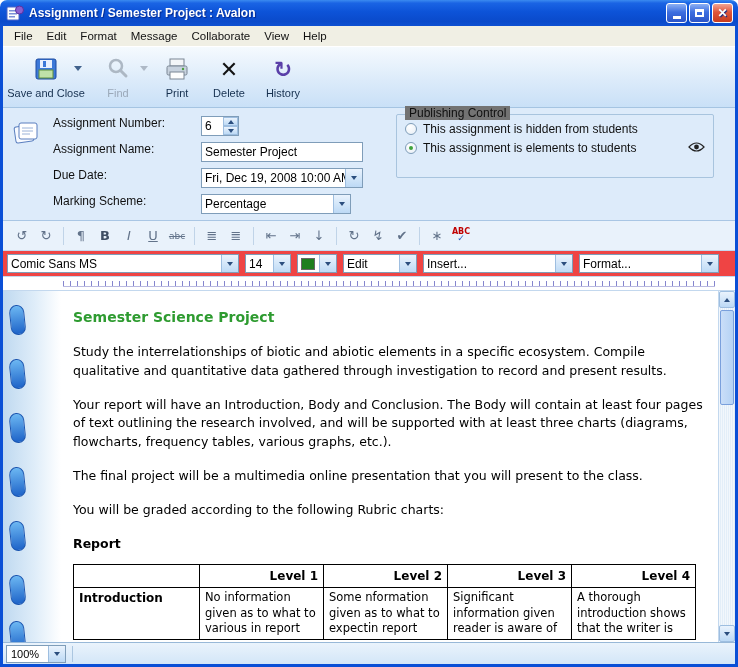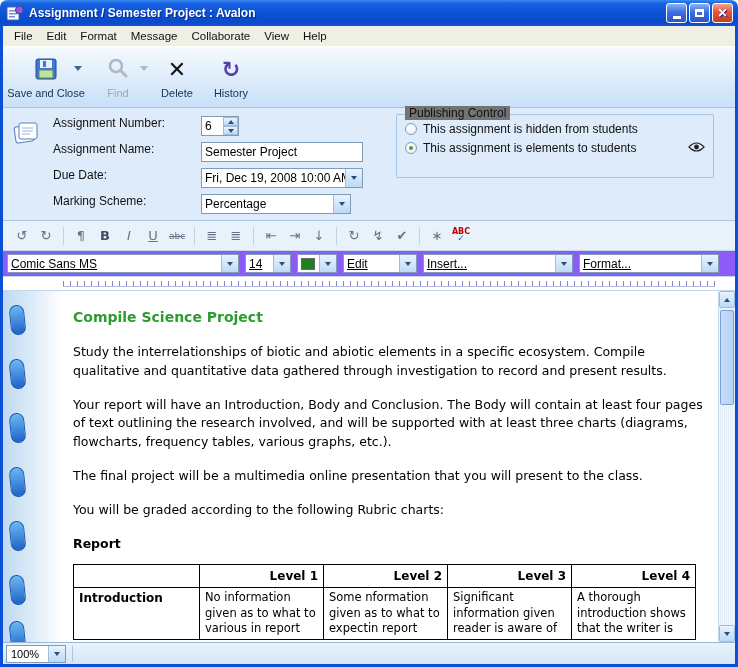--- a/index.html
+++ b/index.html
@@ -79,21 +79,21 @@
   .fbtn { width:22px; height:21px; border:1px solid transparent; border-radius:2px; display:flex; align-items:center; justify-content:center; font-size:13px; color:#62738A; font-family:"DejaVu Sans", sans-serif; }
   .fbtn.bold { font-weight:bold; color:#3E4E64; }
   .fbtn.italic { font-style:italic; }
   .fbtn.under { text-decoration:underline; }
   .fbtn.strike { font-size:9px; text-decoration:line-through; }
   .fsep { width:1px; height:18px; background:#C0D4E8; margin:0 4px; }
   .spellwrap { display:flex; flex-direction:column; align-items:center; line-height:1; }
   .spell-abc { color:#C00000; font-size:8px; font-weight:bold; }
   .spell-chk { color:#2A5FBF; font-size:9px; margin-top:-2px; }
 
-  .fmtrow2 { flex:0 0 26px; background:#8b5cf6; border-bottom:1px solid #C3D8EE; display:flex; align-items:center; padding-left:4px; gap:6px;text-decoration:underline; }
+  .fmtrow2 { flex:0 0 26px; background:#ef4444; border-bottom:1px solid #C3D8EE; display:flex; align-items:center; padding-left:4px; gap:6px; }
   .fmtrow2 .tbox { height:19px; }
   .swatch { width:14px; height:12px; border:1px solid #666; }
 
   
   .ruler { flex:0 0 14px; background:#fff; border-bottom:1px solid #C3D8EE; position:relative; }
   .ruler-ticks {
     position:absolute; left:60px; right:20px; top:4px; height:6px;
     background:repeating-linear-gradient(90deg,#8585CE 0 1px,transparent 1px 7px);
     border-bottom:1px solid #B9B9E0;
   }
@@ -182,20 +182,31 @@
       </div>
       <div class="tb-btn disabled" style="width:66px;">
         <span class="ic">
           <svg width="26" height="26" viewBox="0 0 26 26">
             <circle cx="11" cy="10" r="6" fill="none" stroke="#ADB8C4" stroke-width="2.5"></circle>
             <line x1="15.5" y1="14.5" x2="21" y2="20" stroke="#ADB8C4" stroke-width="3" stroke-linecap="round"></line>
           </svg>
         </span>
         <span class="drop-arrow"></span>
         <span class="lbl">Find</span>
+      </div>
+      <div class="tb-btn" style="width:52px;">
+        <span class="ic">
+          <svg width="26" height="26" viewBox="0 0 26 26">
+            <rect x="6" y="3" width="14" height="7" fill="#F4F6F8" stroke="#7A8694"></rect>
+            <rect x="3" y="10" width="20" height="9" rx="1.5" fill="#C8D2DE" stroke="#7A8694"></rect>
+            <rect x="6" y="16" width="14" height="7" fill="#FDFDFD" stroke="#7A8694"></rect>
+            <circle cx="19" cy="13" r="1.2" fill="#4A9E3E"></circle>
+          </svg>
+        </span>
+        <span class="lbl">Print</span>
       </div>
       <div class="tb-btn" style="width:52px;">
         <span class="ic x-glyph">✕</span>
         <span class="lbl">Delete</span>
       </div>
       <div class="tb-btn" style="width:56px;">
         <span class="ic hist-glyph">↻</span>
         <span class="lbl">History</span>
       </div>
     </div>
@@ -344,21 +355,21 @@
         <div class="binding">
           <span class="capsule" style="top:14px"></span>
           <span class="capsule" style="top:68px"></span>
           <span class="capsule" style="top:122px"></span>
           <span class="capsule" style="top:176px"></span>
           <span class="capsule" style="top:230px"></span>
           <span class="capsule" style="top:284px"></span>
           <span class="capsule" style="top:330px"></span>
         </div>
         <div class="doctext">
-          <div class="doc-heading">Compile Science Project</div>
+          <div class="doc-heading">Semester Science Project</div>
           <p>Study the interrelationships of biotic and abiotic elements in a specific ecosystem. Compile qualitative and quantitative data gathered through investigation to record and present results.</p>
           <p>Your report will have an Introduction, Body and Conclusion. The Body will contain at least four pages of text outlining the research involved, and will be supported with at least three charts (diagrams, flowcharts, frequency tables, various graphs, etc.).</p>
           <p>The final project will be a multimedia online presentation that you will present to the class.</p>
           <p>You will be graded according to the following Rubric charts:</p>
           <div class="report">Report</div>
           <table class="rubric">
             <colgroup>
                 <col style="width:126px">
                 <col style="width:124px">
                 <col style="width:124px">

